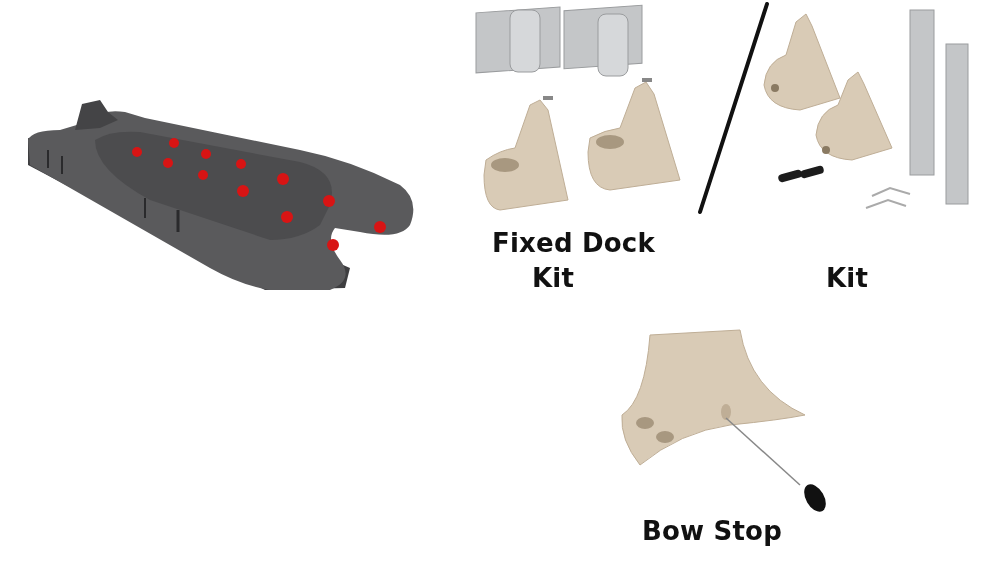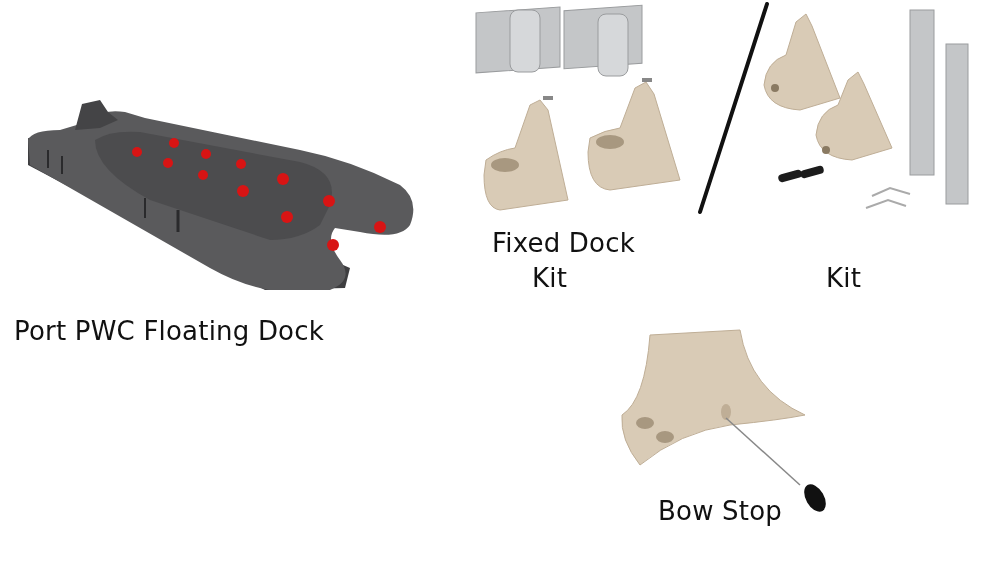--- a/index.html
+++ b/index.html
@@ -1,19 +1,19 @@
 <!DOCTYPE html>
 <html><head>
 <meta charset="utf-8">
 <style>
   html, body { margin: 0; padding: 0; background: #ffffff; }
   body { width: 996px; height: 574px; position: relative; overflow: hidden;
          font-family: "DejaVu Sans", "Liberation Sans", sans-serif; }
   .abs { position: absolute; }
-  .label { position: absolute; font-weight: normal; color: #111111; font-size: 26px;
+  .label { position: absolute; font-weight: bold; color: #111111; font-size: 26px;
            letter-spacing: 0.2px; white-space: nowrap; line-height: 1; }
   svg { position: absolute; overflow: visible; }
 </style>
 </head>
 <body>
 
 <div class="abs" style="left:0;top:0;width:420px;height:360px;">
   <svg width="420" height="300" viewBox="0 0 420 300" style="left:0;top:0;">
 
     <path d="M28 138 L28 165 L265 290 L345 288 L350 268 L100 160 Z" fill="#3e3e40"></path>
@@ -37,21 +37,20 @@
       <circle cx="168" cy="163" r="5"></circle>
       <circle cx="203" cy="175" r="5"></circle>
       <circle cx="243" cy="191" r="6"></circle>
       <circle cx="283" cy="179" r="6"></circle>
       <circle cx="329" cy="201" r="6"></circle>
       <circle cx="287" cy="217" r="6"></circle>
       <circle cx="380" cy="227" r="6"></circle>
       <circle cx="333" cy="245" r="6"></circle>
     </g>
   </svg>
-  <div class="label" style="left:14px;top:318px;">Port PWC Floating Dock</div>
 </div>
 
 <div class="abs" style="left:460px;top:0;width:240px;height:300px;">
   <svg width="240" height="220" viewBox="0 0 240 220" style="left:0;top:0;">
 
     <g>
       <rect x="16" y="14" width="84" height="60" fill="#c4c6c8" stroke="#9a9c9e" transform="skewY(-4)"></rect>
       <rect x="50" y="10" width="30" height="62" rx="8" fill="#d6d8da" stroke="#9a9c9e"></rect>
       <rect x="104" y="18" width="78" height="58" fill="#c4c6c8" stroke="#9a9c9e" transform="skewY(-4)"></rect>
       <rect x="138" y="14" width="30" height="62" rx="8" fill="#d6d8da" stroke="#9a9c9e"></rect>
@@ -99,14 +98,14 @@
 
 <div class="abs" style="left:600px;top:320px;width:250px;height:254px;">
   <svg width="250" height="190" viewBox="0 0 250 190" style="left:0;top:0;">
     <path d="M50 15 L140 10 Q150 70 205 95 Q180 100 130 105 Q80 112 40 145 Q20 120 22 95 Q45 80 50 15 Z" fill="#d9cbb6" stroke="#bfae96"></path>
     <ellipse cx="45" cy="103" rx="9" ry="6" fill="#a89880"></ellipse>
     <ellipse cx="65" cy="117" rx="9" ry="6" fill="#a89880"></ellipse>
     <ellipse cx="126" cy="92" rx="5" ry="8" fill="#bfae96"></ellipse>
     <line x1="126" y1="98" x2="200" y2="165" stroke="#888888" stroke-width="1.5"></line>
     <ellipse cx="215" cy="178" rx="9" ry="15" fill="#111111" transform="rotate(-30 215 178)"></ellipse>
   </svg>
-  <div class="label" style="left:42px;top:178px;margin-left:16px;">Bow Stop</div>
+  <div class="label" style="left:42px;top:198px;">Bow Stop</div>
 </div>
 
 </body></html>

